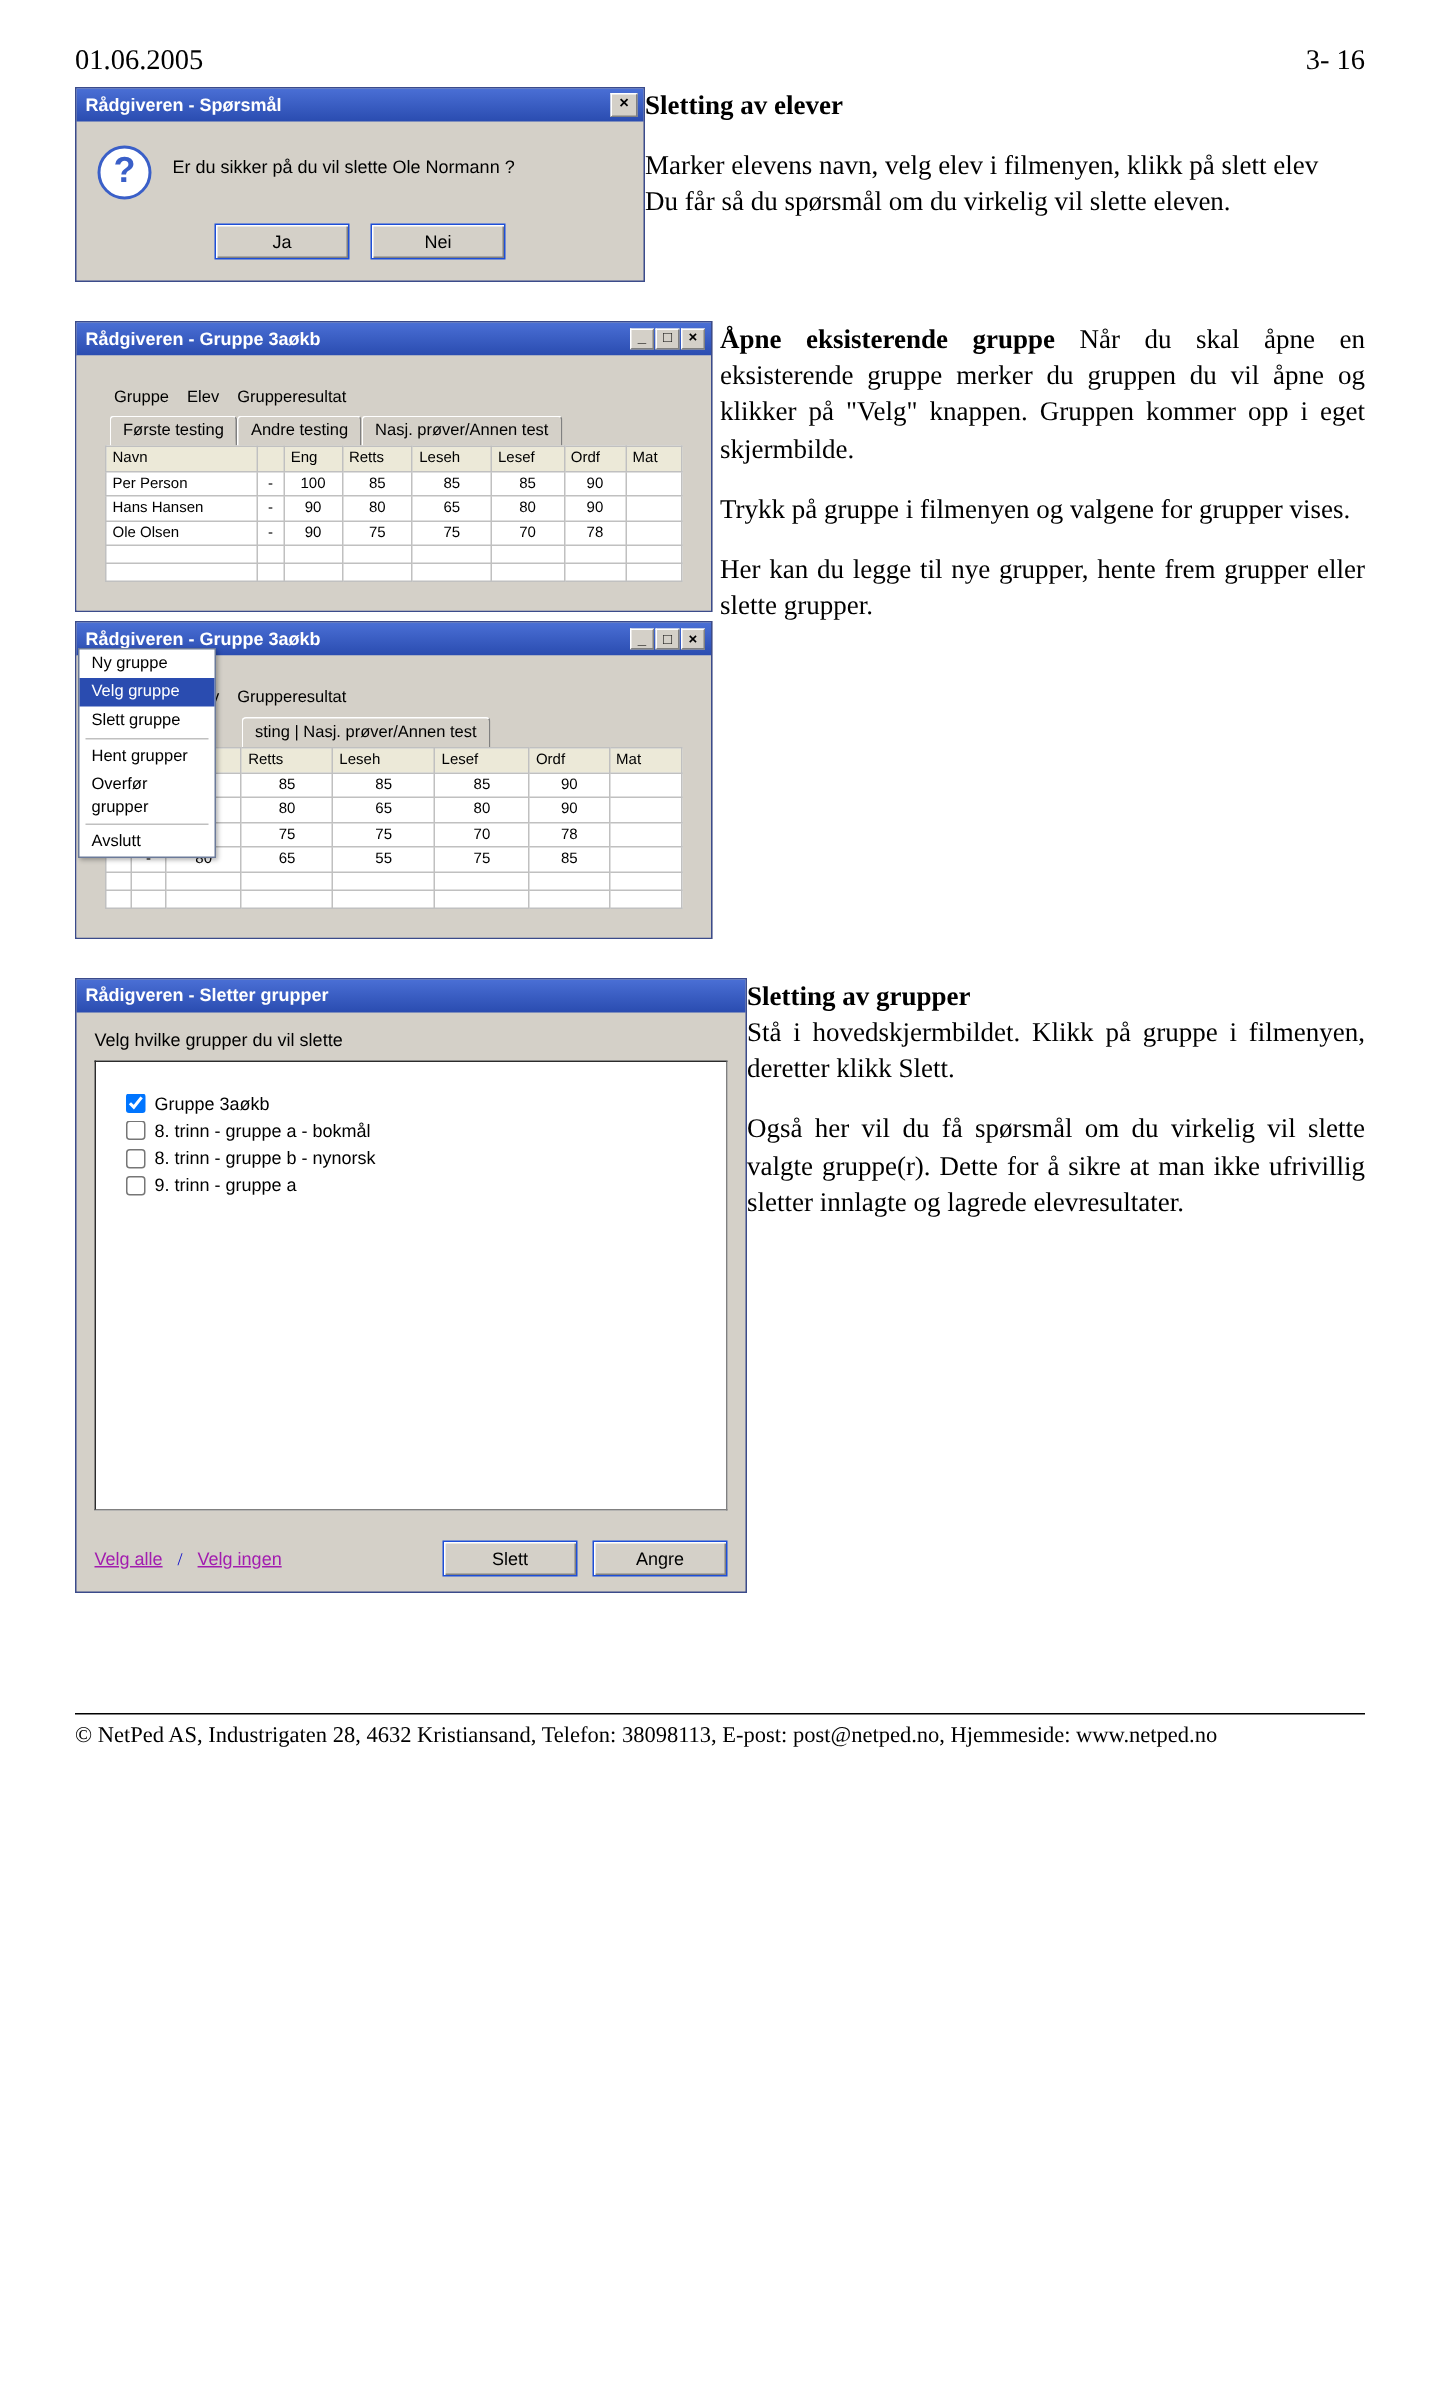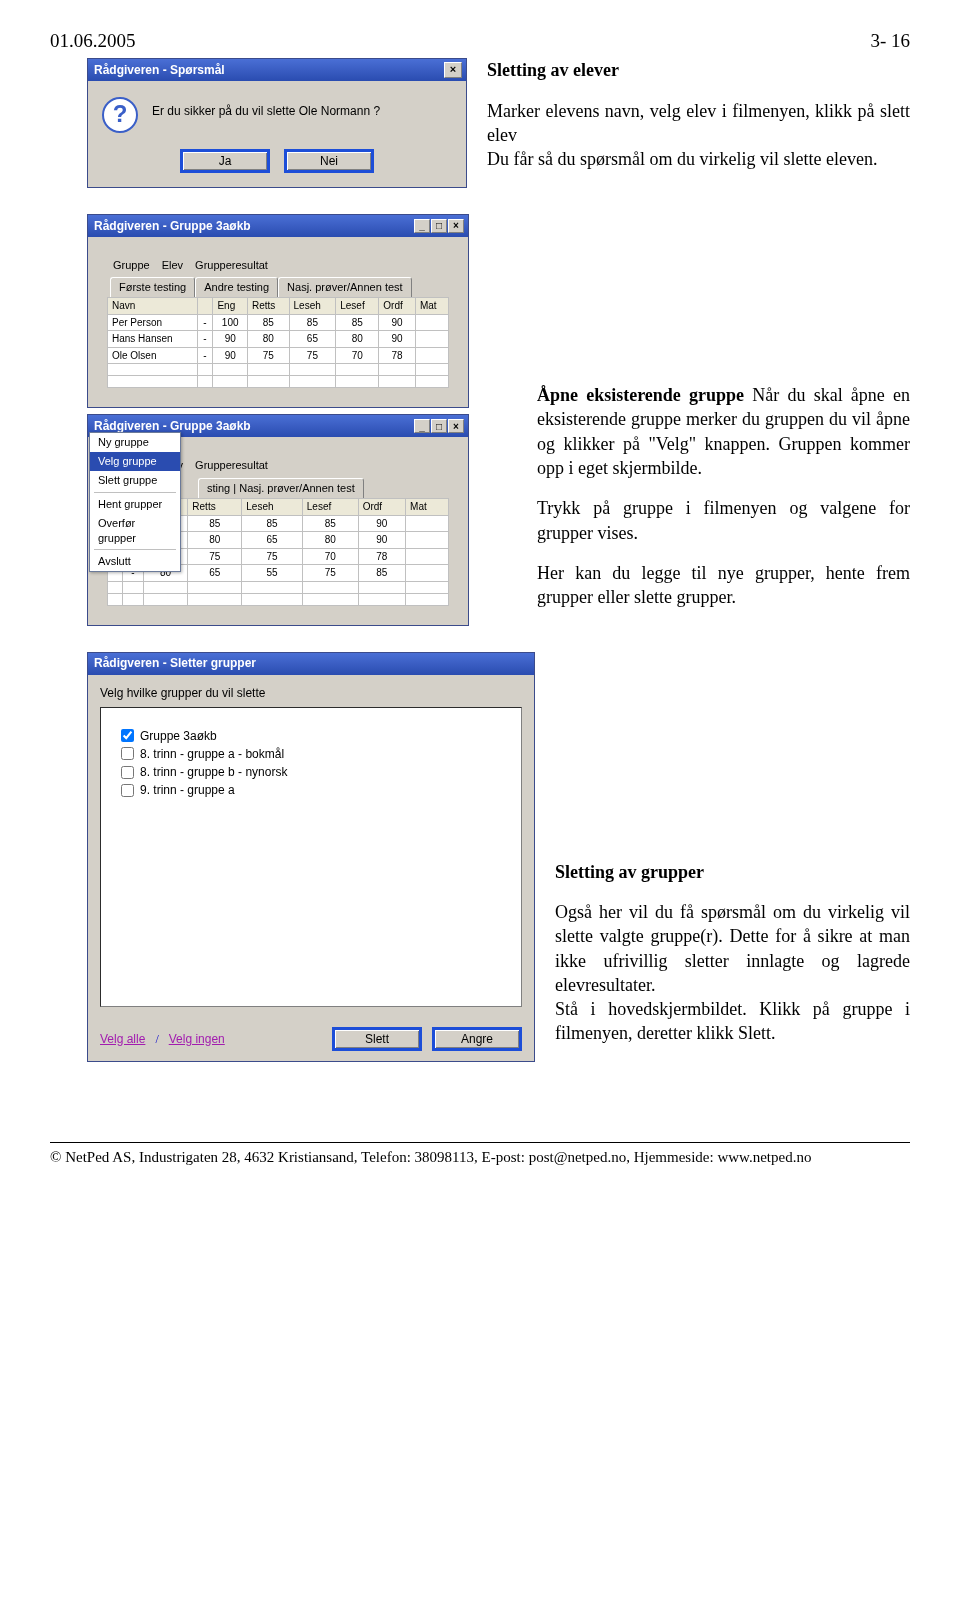--- a/index.html
+++ b/index.html
@@ -8,21 +8,21 @@
     background: #fff;
     width: 960px;
     margin: 0 auto;
     padding: 28px 50px 20px 50px;
     color: #000;
     font-size: 18px;
     line-height: 1.35;
   }
   .header-row { display: flex; justify-content: space-between; margin-bottom: 4px; gap: 18px; }
   .header-left, .header-right { font-size: 19px; }
-  .section { display: flex; gap: 20px; margin-bottom: 26px; align-items: flex-end; margin-left: 37px; }
+  .section { display: flex; margin-bottom: 26px; align-items: flex-start; }
   .section:first-of-type { margin-top: 10px; }
   .dialog-col { flex: 0 0 auto; }
   .text-col { flex: 1 1 auto; text-align: justify; }
   .text-col p { margin-bottom: 16px; }
   .bold { font-weight: bold; }
 
   
   .win {
     border: 1px solid #3b4b8b;
     background: #d4d0c8;
@@ -55,27 +55,27 @@
     background: #fff; border: 2px solid #3a5fc8;
     display: flex; align-items: center; justify-content: center;
     color: #3a5fc8; font-weight: bold; font-size: 24px;
     flex-shrink: 0;
   }
   .dlg1-text { flex: 1; padding-top: 6px; }
   .dlg1-btns { display: flex; justify-content: center; gap: 14px; padding: 6px 0 14px; }
   .win-btn {
     min-width: 90px; height: 24px;
     background: #d4d0c8;
-    border: 3px solid #1d4ed8;
+    border: 1px solid #1d4ed8;
     box-shadow: inset 1px 1px 0 #fff, inset -1px -1px 0 #808080;
     font-family: Tahoma, Arial, sans-serif; font-size: 12px;
   }
 
   
-  .datawin { width: 382px; }
+  .datawin { width: 425px; }
   .datawin-body { padding: 19px; background: #d4d0c8; }
   .tabstrip { display: flex; gap: 0; padding: 3px 3px 0 3px; font-size: 11px; }
   .tab {
     padding: 2px 8px; background: #d4d0c8;
     border: 1px solid #808080; border-bottom: none;
     border-top-color: #fff; border-left-color: #fff;
     border-radius: 3px 3px 0 0;
   }
   .menustrip { display: flex; gap: 12px; padding: 2px 6px; font-size: 11px; }
   .data-table {
@@ -406,18 +406,18 @@
         <span style="font-family:Tahoma;font-size:12px;color:#0000cc">/</span>
         <span class="link-pair">Velg ingen</span>
         <span class="spacer"></span>
         <button class="win-btn">Slett</button>
         <button class="win-btn">Angre</button>
       </div>
     </div>
   </div>
   <div class="text-col">
     <p><span class="bold">Sletting av grupper</span></p>
+    <p style="margin-top:-16px">Stå i hovedskjermbildet. Klikk på gruppe i filmenyen, deretter klikk Slett.</p>
     <p>Også her vil du få spørsmål om du virkelig vil slette valgte gruppe(r). Dette for å sikre at man ikke ufrivillig sletter innlagte og lagrede elevresultater.</p>
-    <p style="margin-top:-16px">Stå i hovedskjermbildet. Klikk på gruppe i filmenyen, deretter klikk Slett.</p>
   </div>
 </div>
 
 <div class="footer">© NetPed AS, Industrigaten 28, 4632 Kristiansand,  Telefon: 38098113,  E-post: post@netped.no,  Hjemmeside: www.netped.no</div>
 
 </body></html>

